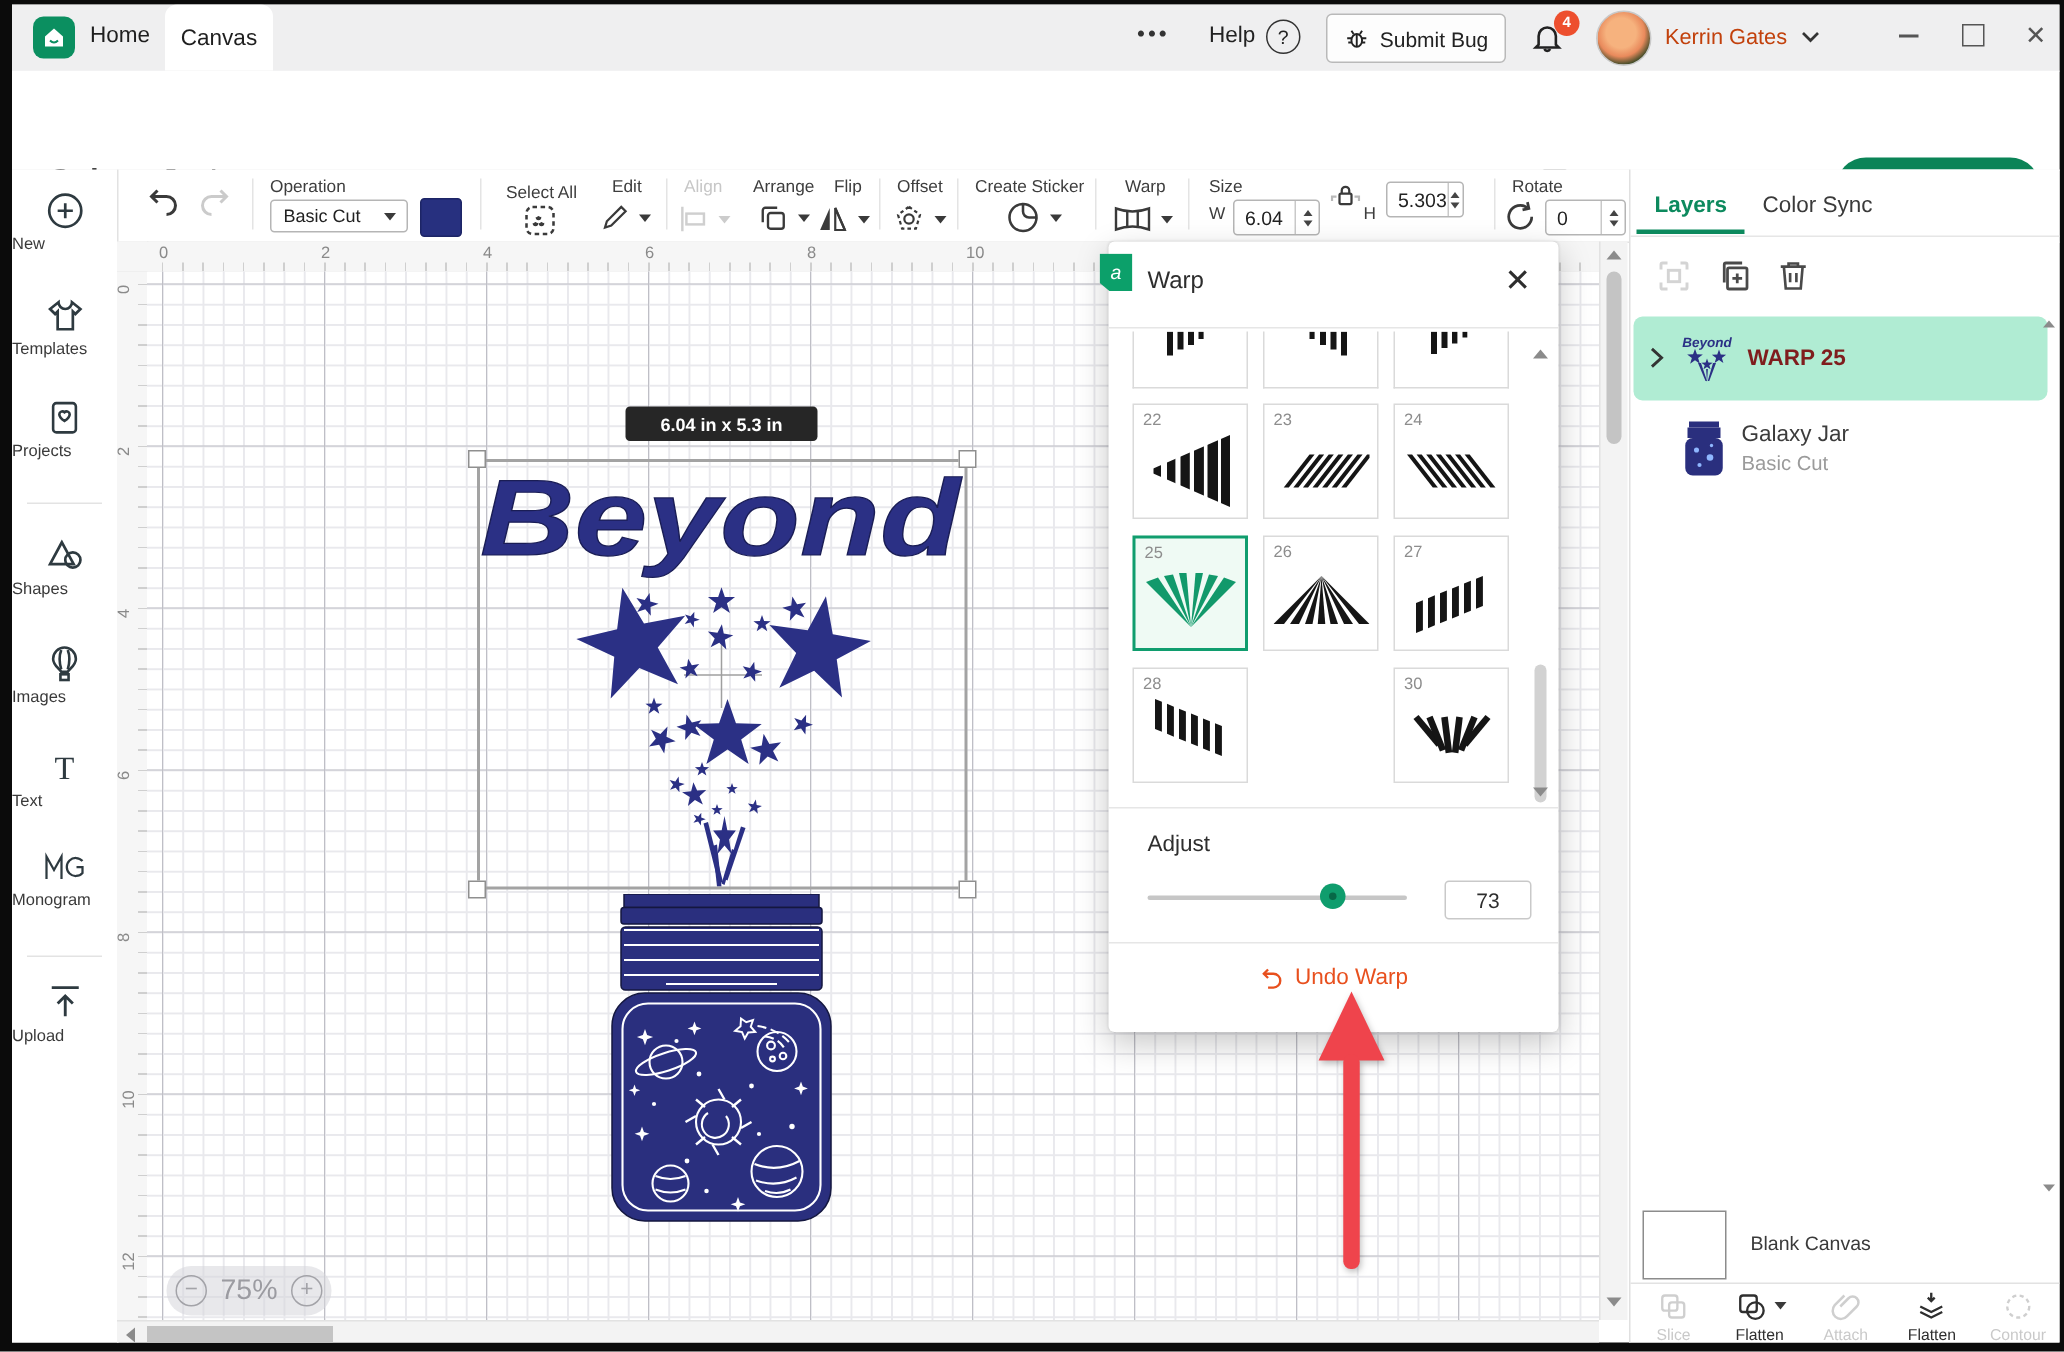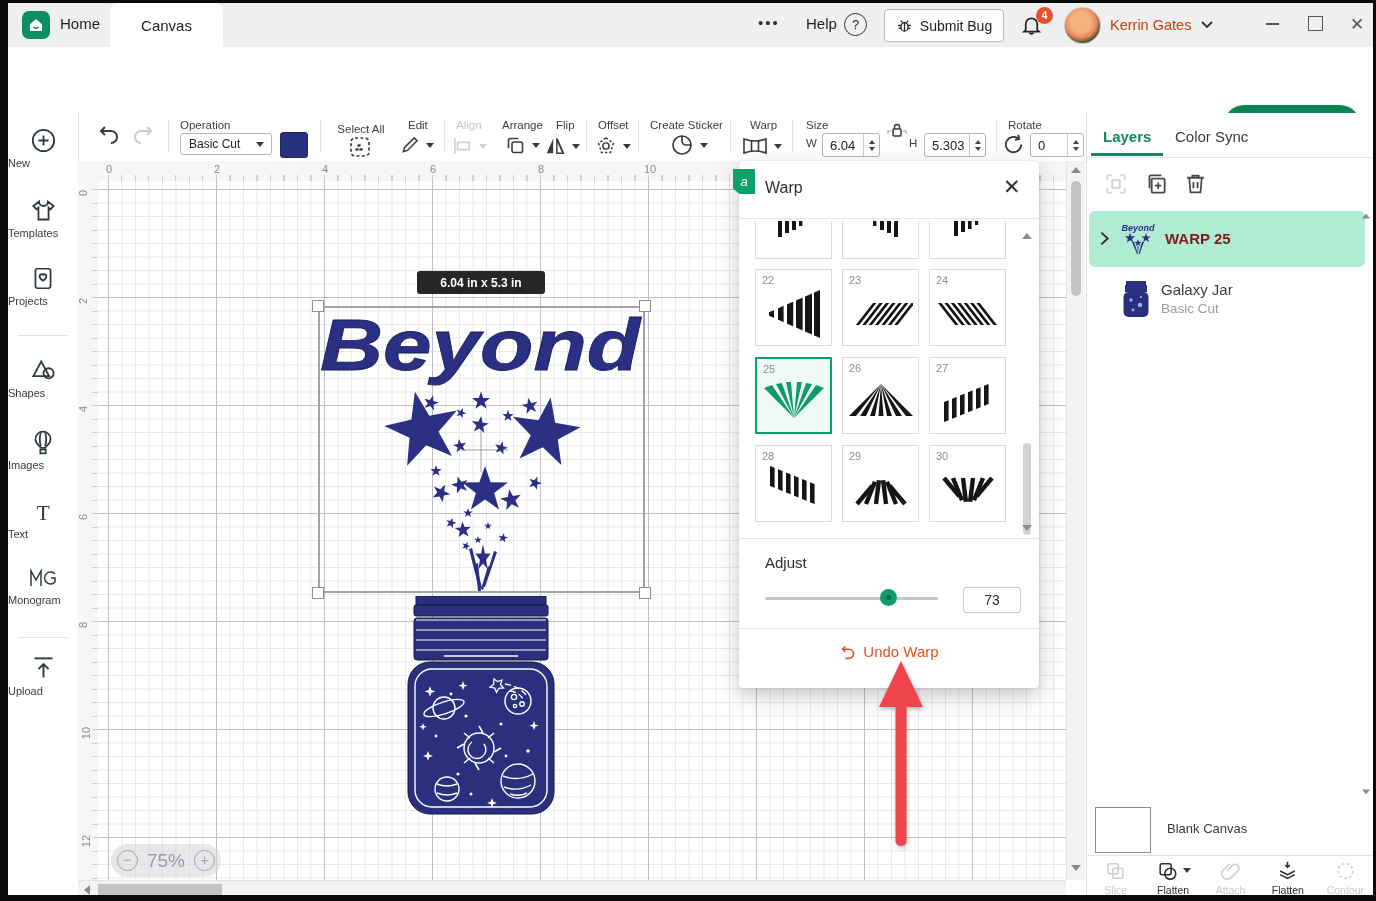--- a/index.html
+++ b/index.html
@@ -10,21 +10,21 @@
     border-left:8px solid #0b0b0b;border-top:3px solid #0b0b0b;
     border-right:3px solid #0b0b0b;border-bottom:6px solid #0b0b0b;
     box-sizing:border-box;
   }
   .abs{position:absolute;}
   svg{display:block;}
   
   .topbar{left:0;top:0;width:1365px;height:44px;background:#efeff0;border-bottom:1px solid #dcdcdc;}
   .logo{left:14px;top:8px;width:28px;height:28px;border-radius:7px;background:#0b8f60;display:flex;align-items:center;justify-content:center;}
   .home-lbl{left:52px;top:12px;font-size:15px;color:#1f1f1f;}
-  .tab-canvas{left:102px;top:0;width:113px;height:44px;background:#ffffff;border-radius:8px 8px 0 0;display:flex;align-items:center;justify-content:center;font-size:15px;color:#1f1f1f;}
+  .tab-canvas{left:102px;top:0;width:72px;height:44px;background:#ffffff;border-radius:8px 8px 0 0;display:flex;align-items:center;justify-content:center;font-size:15px;color:#1f1f1f;}
   .dots{left:750px;top:11px;font-size:15px;letter-spacing:2px;color:#333;}
   .help{left:798px;top:12px;font-size:15px;color:#222;}
   .help-q{left:836px;top:10px;width:21px;height:21px;border:1.5px solid #333;border-radius:50%;font-size:13px;display:flex;align-items:center;justify-content:center;color:#222;}
   .bugbtn{left:876px;top:6px;width:118px;height:31px;background:#fdfdfd;border:1px solid #b9b9b9;border-radius:4px;display:flex;align-items:center;justify-content:center;gap:7px;font-size:14px;color:#222;}
   .bell{left:1012px;top:10px;}
   .badge{left:1028px;top:4px;width:17px;height:17px;border-radius:50%;background:#ed4f2e;color:#fff;font-size:10px;font-weight:bold;display:flex;align-items:center;justify-content:center;}
   .avatar{left:1056px;top:4px;width:35px;height:35px;border-radius:50%;
     background:radial-gradient(circle at 45% 40%, #f6b27e 0 35%, #e98a5c 55%, #3c4a27 75%);border:1px solid #c9c9c9;}
   .uname{left:1102px;top:14px;font-size:14.5px;color:#c2410c;}
   .win-min{left:1258px;top:20px;width:13px;height:2px;background:#555;}
@@ -303,21 +303,21 @@
       </span>
   </div>
   <div class="abs" style="left:809px;top:8px">
     <svg width="20" height="18" viewBox="0 0 20 18" fill="none" stroke="#3a3a3a" stroke-width="1.5">
         <path d="M1 13v-3h3M19 13v-3h-3" stroke="#b9b9b9"></path>
         <rect x="6" y="8" width="8" height="7" rx="1"></rect>
         <path d="M7.5 8V6a2.5 2.5 0 0 1 5 0v2"></path>
       </svg>
   </div>
   <div class="abs tlabel" style="left:831px;top:24px">H</div>
-  <div class="abs numbox" style="left:846px;top:20px;width:62px">
+  <div class="abs numbox" style="left:846px;top:8px;width:52px">
     <span class="val">5.303</span>
     <span class="stepper">
         <i class="up"></i>
         <i class="dn"></i>
       </span>
   </div>
   <div class="abs vdiv" style="left:918px"></div>
   <div class="abs tlabel" style="left:930px;top:6px">Rotate</div>
   <div class="abs" style="left:924px;top:20px">
     <svg width="23" height="23" viewBox="0 0 24 24" fill="none" stroke="#3a3a3a" stroke-width="1.9">
@@ -654,33 +654,20 @@
       <g fill="#151515" transform="translate(8,2) skewY(22)">
           <rect x="0" y="4" width="4.6" height="20"></rect>
           <rect x="8" y="4" width="4.6" height="20"></rect>
           <rect x="16" y="4" width="4.6" height="20"></rect>
           <rect x="24" y="4" width="4.6" height="20"></rect>
           <rect x="32" y="4" width="4.6" height="20"></rect>
           <rect x="40" y="4" width="4.6" height="20"></rect>
         </g>
     </svg>
   </div>
-  <div class="abs wcell" style="left:103px;top:284px">
-    <span class="num">29</span>
-    <svg style="position:absolute;left:6px;top:18px" width="64" height="52" viewBox="0 0 64 52">
-      <g fill="#151515">
-          <rect x="-2.2" y="-24" width="4.4" height="24" transform="translate(8,40) rotate(40)"></rect>
-          <rect x="-2.2" y="-24" width="4.4" height="24" transform="translate(17,40) rotate(22)"></rect>
-          <rect x="-2.2" y="-24" width="4.4" height="24" transform="translate(27,40) rotate(7)"></rect>
-          <rect x="-2.2" y="-24" width="4.4" height="24" transform="translate(37,40) rotate(-7)"></rect>
-          <rect x="-2.2" y="-24" width="4.4" height="24" transform="translate(47,40) rotate(-22)"></rect>
-          <rect x="-2.2" y="-24" width="4.4" height="24" transform="translate(56,40) rotate(-40)"></rect>
-        </g>
-    </svg>
-  </div>
   <div class="abs wcell" style="left:190px;top:284px">
     <span class="num">30</span>
     <svg style="position:absolute;left:6px;top:18px" width="64" height="52" viewBox="0 0 64 52">
       <g fill="#151515">
           <rect x="-2.2" y="0" width="4.4" height="24" transform="translate(8,14) rotate(-40)"></rect>
           <rect x="-2.2" y="0" width="4.4" height="24" transform="translate(17,14) rotate(-22)"></rect>
           <rect x="-2.2" y="0" width="4.4" height="24" transform="translate(27,14) rotate(-7)"></rect>
           <rect x="-2.2" y="0" width="4.4" height="24" transform="translate(37,14) rotate(7)"></rect>
           <rect x="-2.2" y="0" width="4.4" height="24" transform="translate(47,14) rotate(22)"></rect>
           <rect x="-2.2" y="0" width="4.4" height="24" transform="translate(56,14) rotate(40)"></rect>

